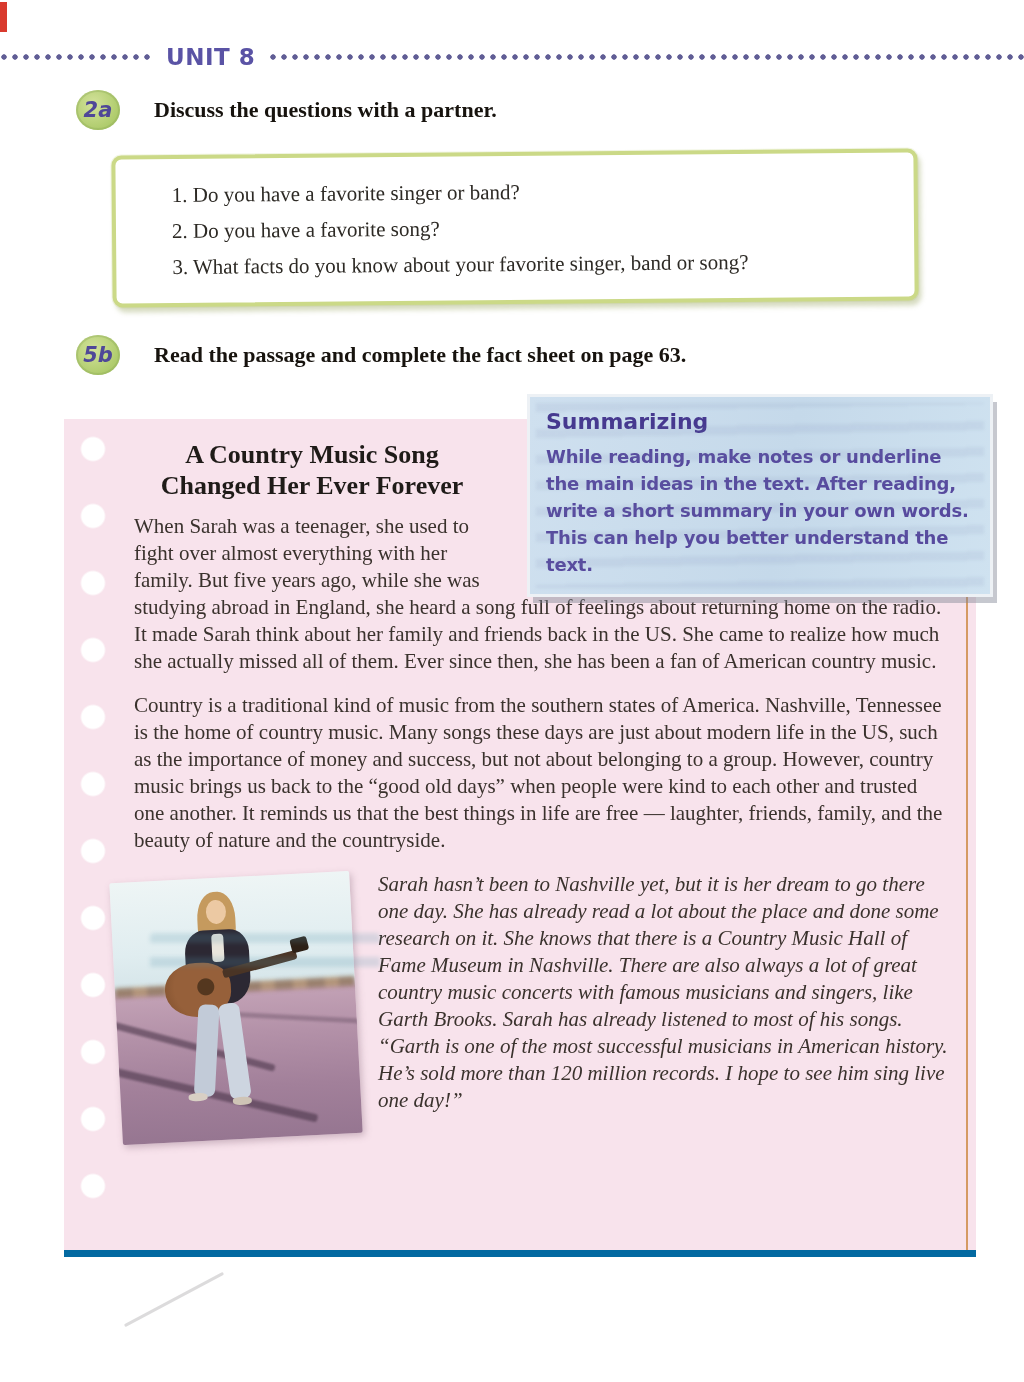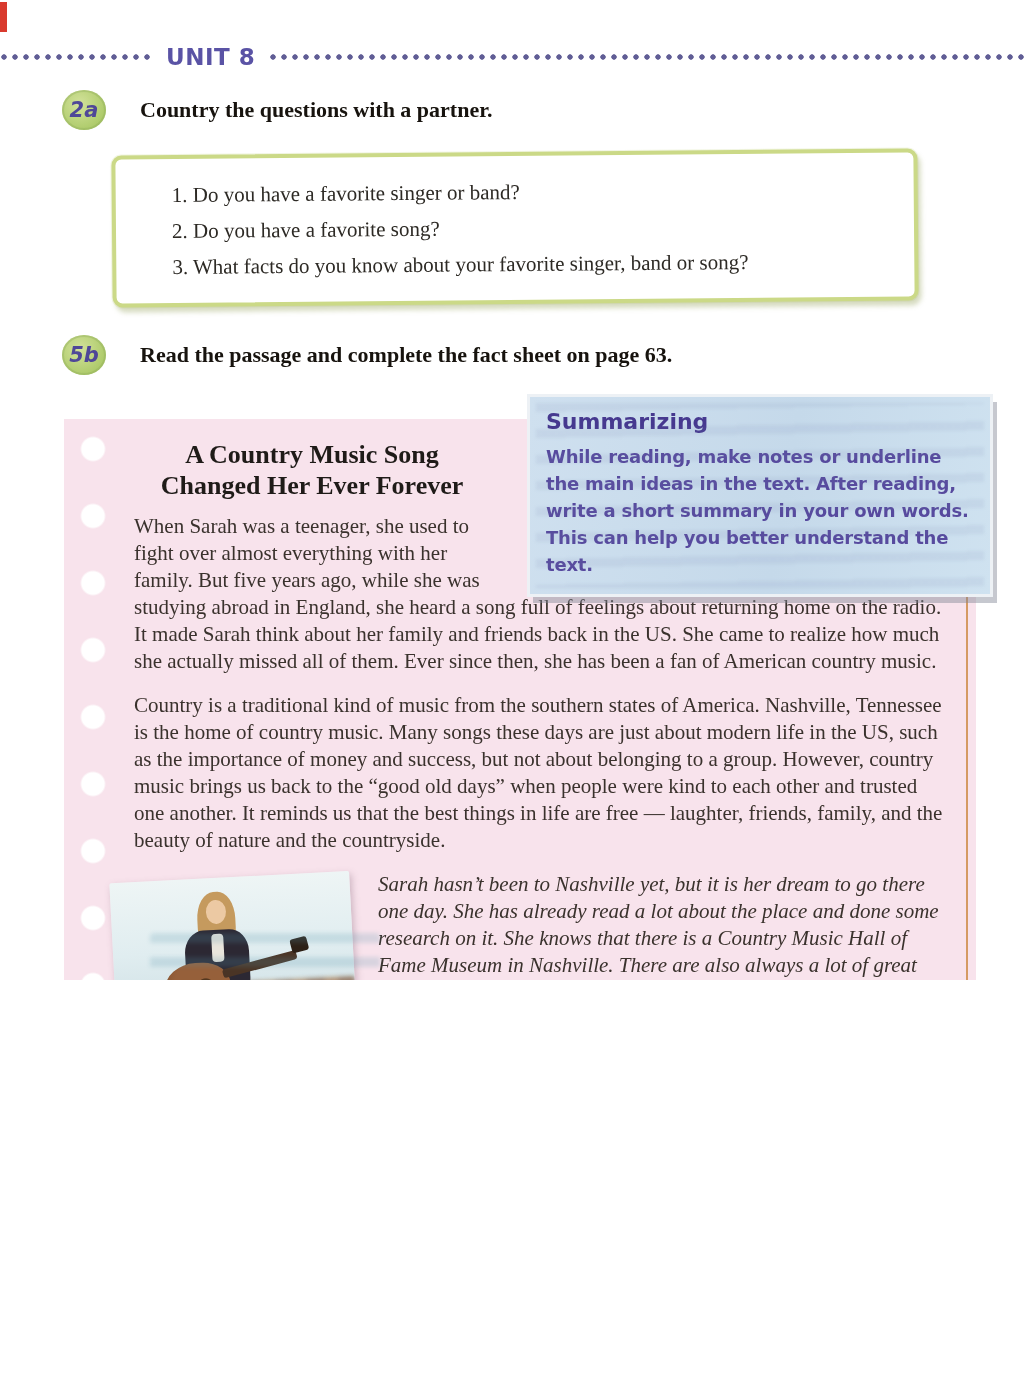--- a/index.html
+++ b/index.html
@@ -1,53 +1,53 @@
 <!DOCTYPE html>
 <html><head>
 <meta charset="utf-8">
 <style>
   html,body{margin:0;padding:0;background:#ffffff;}
-  .canvas{position:relative;width:1024px;height:980px;background:#ffffff;overflow:hidden;
+  .canvas{position:relative;width:1024px;height:1382px;background:#ffffff;overflow:hidden;
           font-family:"Liberation Serif","DejaVu Serif",serif;}
 
   
   .red-mark{position:absolute;left:0;top:2px;width:7px;height:30px;background:#d93a2e;}
 
   
   .header{position:absolute;left:0;top:44px;right:0;height:26px;display:flex;align-items:center;}
   .dots{height:8px;background-image:radial-gradient(circle at 4px 4px,#605d95 2.4px,rgba(0,0,0,0) 3px);
         background-size:11px 8px;background-repeat:repeat-x;}
   .dots-left{width:150px;}
   .dots-right{flex:1;}
   .unit-label{margin:0 14px 0 16px;font-family:"DejaVu Sans","Liberation Sans",sans-serif;
               font-weight:bold;font-size:23px;color:#5a53a5;letter-spacing:.5px;}
 
   
-  .task{position:absolute;left:62px;display:flex;align-items:flex-start;}
+  .task{position:absolute;left:76px;display:flex;align-items:flex-start;}
   .task-2a{top:90px;}
   .task-2b{top:335px;}
   .badge{width:44px;height:40px;border-radius:50%;flex:0 0 auto;
          background:radial-gradient(circle at 40% 35%,#d3e29b,#aecb6b 70%,#9dbd58);
          color:#4f4798;font-family:"DejaVu Sans","Liberation Sans",sans-serif;
          font-weight:bold;font-style:italic;font-size:21px;
          display:flex;align-items:center;justify-content:center;
          box-shadow:inset 0 0 0 2px rgba(140,170,90,.35);}
   .task-heading{margin:7px 0 0 34px;font-weight:bold;font-size:22px;color:#17130e;}
 
   
   .question-box{position:absolute;left:112px;top:152px;width:806px;box-sizing:border-box;
                 background:#ffffff;border:4px solid #cbd987;border-radius:10px;
                 transform:rotate(-.5deg);
                 box-shadow:3px 5px 5px rgba(165,175,115,.45),0 0 0 1px rgba(205,220,145,.25);
                 padding:18px 18px 18px 56px;}
   .question{font-size:21px;line-height:36px;color:#2d2a25;}
 
   
   .pink-page{position:absolute;left:64px;top:419px;width:912px;height:838px;box-sizing:border-box;
-             background:#f8e3ec;border-bottom:1px solid #0369a1;}
+             background:#f8e3ec;border-bottom:7px solid #0369a1;}
   .pink-page::after{content:"";position:absolute;top:0;bottom:0;right:8px;width:2px;background:#d59a63;}
   .holes{position:absolute;left:10px;top:16px;width:38px;height:804px;
          background-image:radial-gradient(circle at 19px 14px,#ffffff 11px,rgba(255,255,255,0) 13px);
          background-size:38px 67px;background-repeat:repeat-y;}
   .page-inner{position:absolute;left:70px;right:26px;top:14px;}
   .tip-spacer{float:right;width:460px;height:152px;}
 
   .passage-title{margin:6px 0 12px;text-align:center;font-weight:bold;
                  font-size:26px;line-height:31px;color:#1f1b18;}
   .body-text{margin:10px 0 17px;font-size:21px;line-height:27px;color:#3a322d;text-align:left;}
@@ -117,21 +117,21 @@
   <div class="red-mark"></div>
 
   <div class="header">
     <span class="dots dots-left"></span>
     <span class="unit-label">UNIT 8</span>
     <span class="dots dots-right"></span>
   </div>
 
   <div class="task task-2a">
     <span class="badge">2a</span>
-    <span class="task-heading">Country the questions with a partner.</span>
+    <span class="task-heading">Discuss the questions with a partner.</span>
   </div>
 
   <div class="question-box">
     <div class="question">1. Do you have a favorite singer or band?</div>
     <div class="question">2. Do you have a favorite song?</div>
     <div class="question">3. What facts do you know about your favorite singer, band or song?</div>
   </div>
 
   <div class="task task-2b">
     <span class="badge">5b</span>

